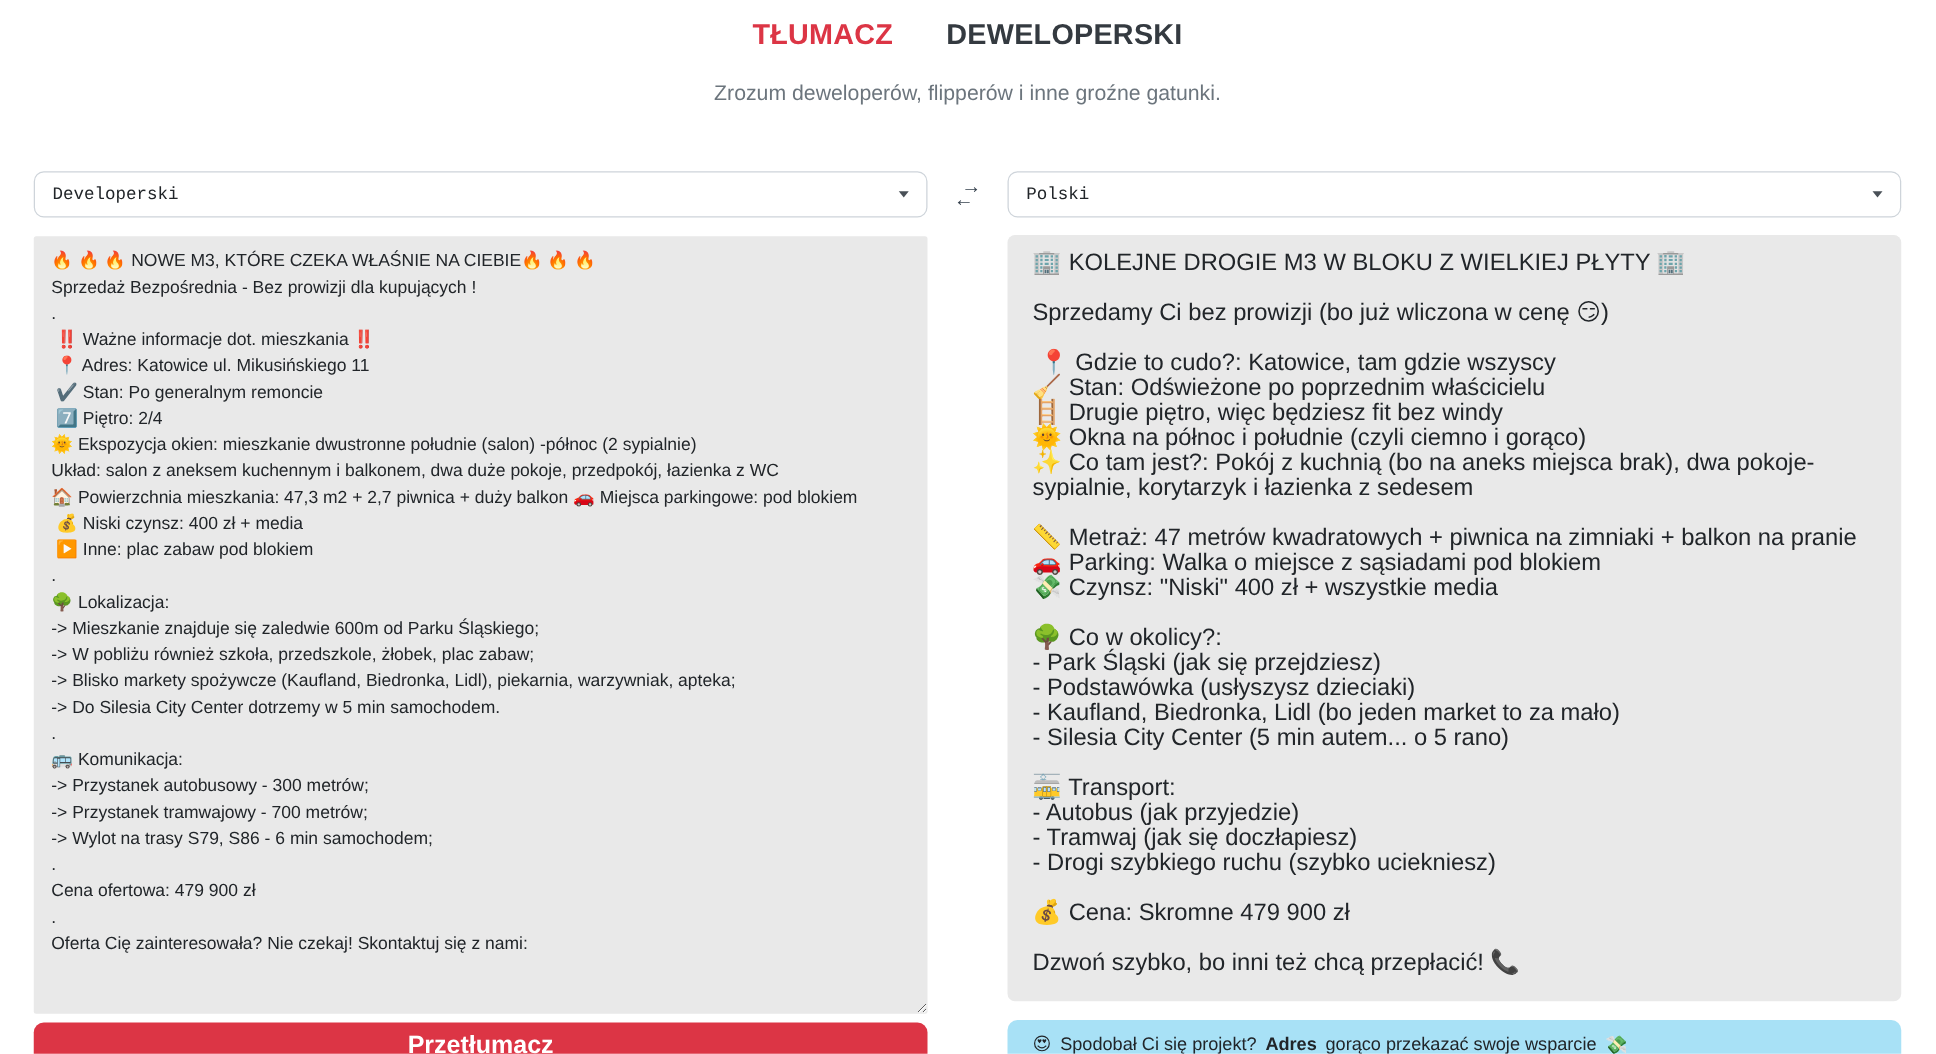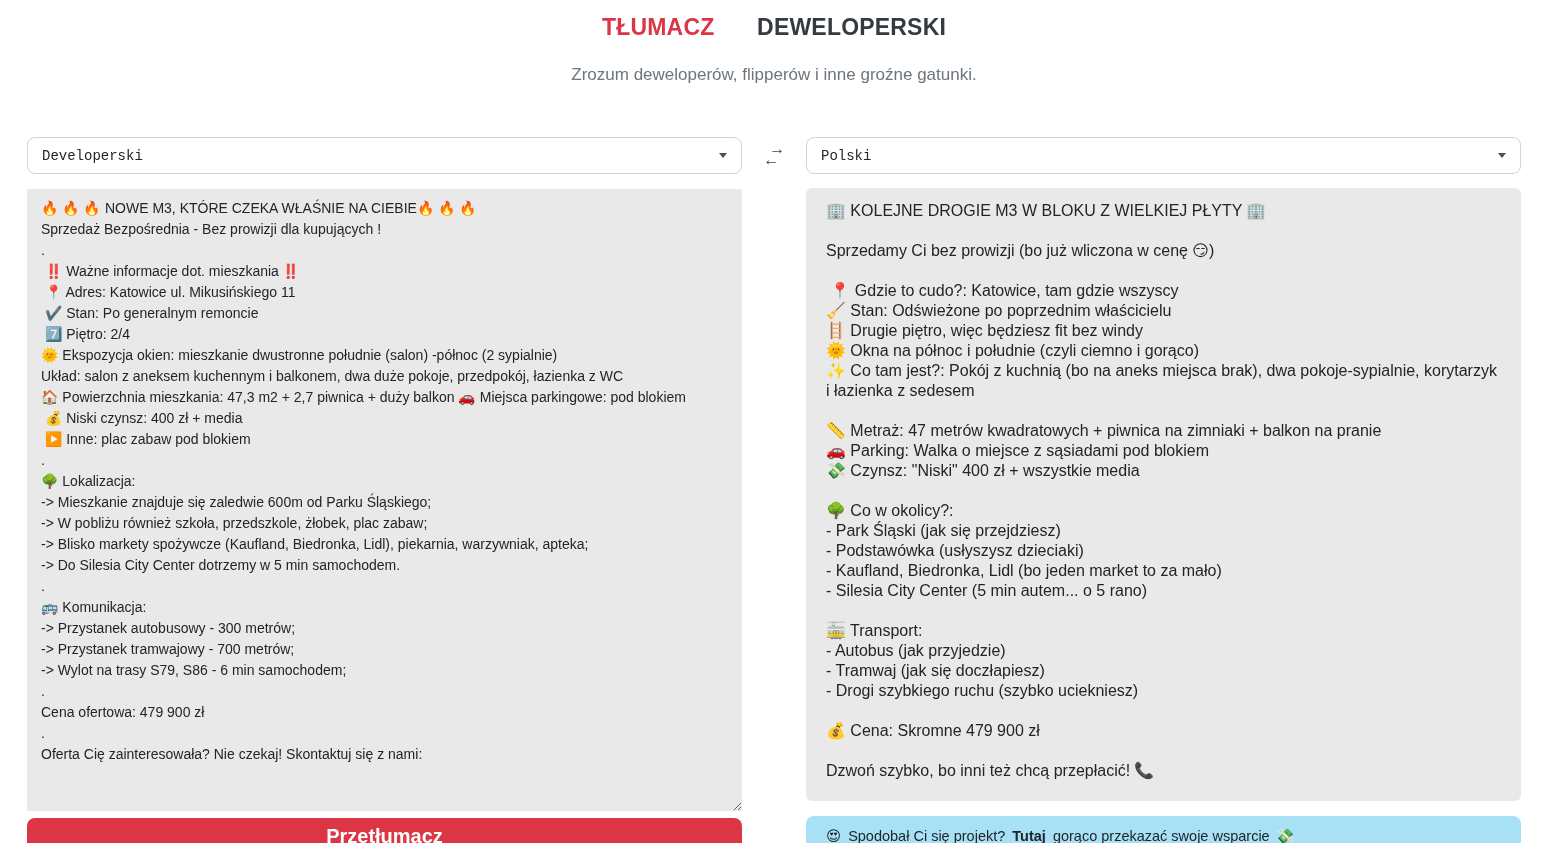--- a/index.html
+++ b/index.html
@@ -53,21 +53,21 @@
     padding:9px 14px;font-family:"Liberation Sans","DejaVu Sans",sans-serif;
     font-size:14px;line-height:21px;color:var(--text);
   }
   .translate-btn{
     margin-top:7px;width:100%;height:38px;border:none;border-radius:8px;
     background:var(--accent);color:#ffffff;font-size:20px;font-weight:700;
     font-family:"Liberation Sans","DejaVu Sans",sans-serif;cursor:pointer;
   }
   .result-panel{
     width:100%;min-height:602px;background:var(--panel-bg);border-radius:6px;
-    padding:13px 20px 20px 20px;font-size:16px;line-height:20px;
+    padding:13px 20px 20px 20px;font-size:19px;line-height:20px;
     white-space:pre-wrap;word-wrap:break-word;color:var(--text);
   }
   .support-banner{
     margin-top:15px;height:40px;background:var(--banner-bg);border-radius:8px;
     display:flex;align-items:center;gap:7px;padding:0 20px;font-size:14.5px;cursor:default;
   }
   .support-banner a{color:var(--text);font-weight:700;text-decoration:none;cursor:pointer;}
 </style>
 </head>
 <body>
@@ -160,20 +160,20 @@
 - Autobus (jak przyjedzie)
 - Tramwaj (jak się doczłapiesz)
 - Drogi szybkiego ruchu (szybko uciekniesz)
 
 💰 Cena: Skromne 479 900 zł
 
 Dzwoń szybko, bo inni też chcą przepłacić! 📞</div>
       <div class="support-banner">
         <span>😍</span>
         <span>Spodobał Ci się projekt?</span>
-        <a href="#">Tutaj</a>
+        <a href="#">Adres</a>
         <span>gorąco przekazać swoje wsparcie</span>
         <span>💸</span>
       </div>
     </div>
   </div>
 
 </div>
 
 </body></html>

